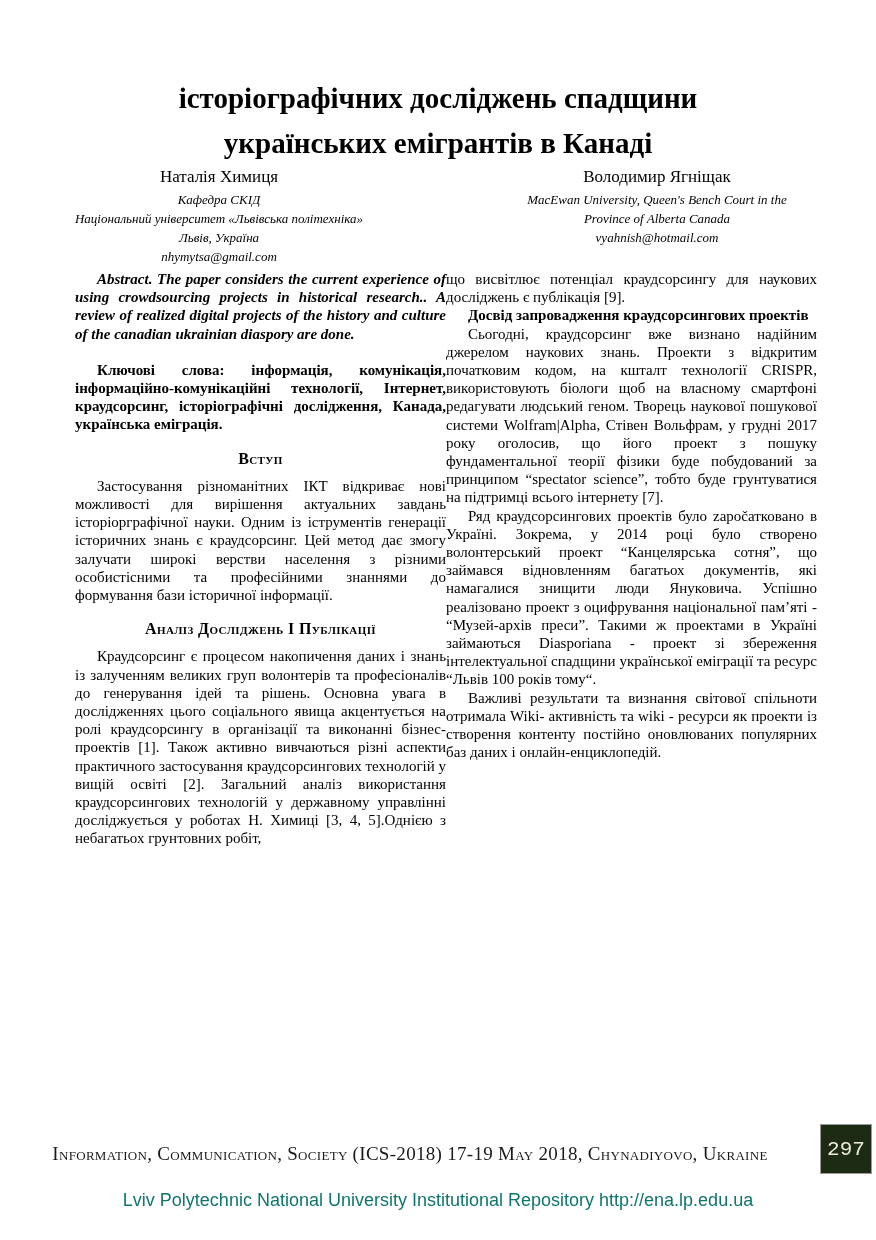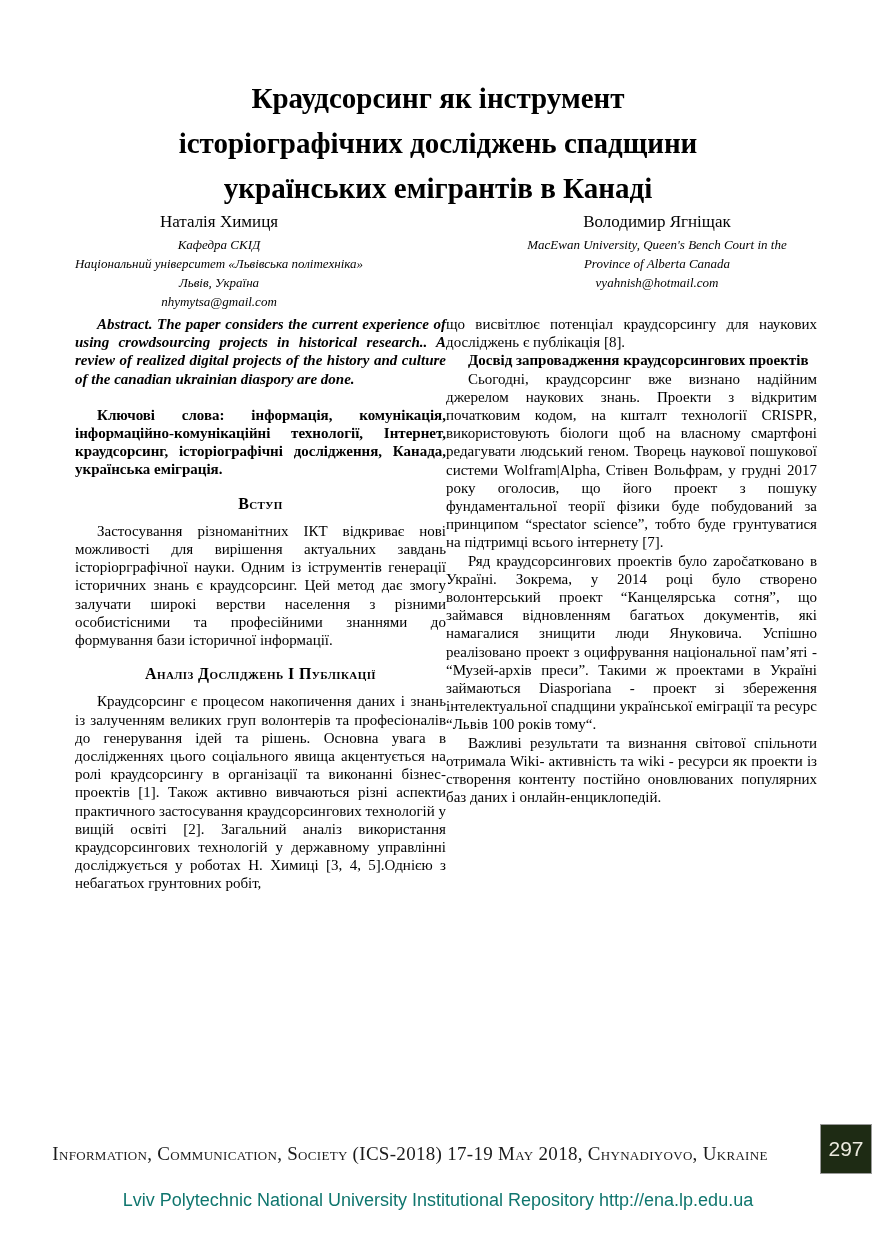--- a/index.html
+++ b/index.html
@@ -31,34 +31,33 @@
   .noindent { text-indent:0 !important; }
   .conf-footer {
     position:absolute; left:0; right:56px; top:1143px;
     text-align:center; font-variant:small-caps; font-size:19px;
     letter-spacing:0.3px; color:#1a1a1a;
   }
   .page-badge {
     position:absolute; top:1124px; right:4px; width:50px; height:48px;
     background:#1e2b14; border:1px solid #9a9a9a; color:#eceadf;
     display:flex; align-items:center; justify-content:center;
-    font-size:21px; font-family:Liberation Sans, sans-serif;
+    font-size:21px; font-family:Liberation Mono, monospace;
   }
   .repo-footer {
     position:absolute; left:0; right:0; top:1190px; text-align:center;
     font-family:"Liberation Sans", sans-serif; font-size:18px; color:#0f766e;
   }
 </style>
 </head>
 <body>
 
 <div class="page">
 
   <h1 class="title">
-    <span class="tline">Краудсорсинг як інструмент</span>
     <span class="tline">історіографічних досліджень спадщини</span>
     <span class="tline">українських емігрантів в Канаді</span>
   </h1>
 
   <div class="authors">
     <div class="author">
       <div class="author-name">Наталія Химиця</div>
       <div class="affil">Кафедра СКІД</div>
       <div class="affil">Національний університет «Львівська політехніка»</div>
       <div class="affil">Львів, Україна</div>
@@ -75,21 +74,21 @@
   <div class="body-cols">
     <div class="col">
       <p class="abstract">Abstract. The paper considers the current experience of using crowdsourcing projects in historical research.. A review of realized digital projects of the history and culture of the canadian ukrainian diaspory are done.</p>
       <p class="keywords">Ключові слова: інформація, комунікація, інформаційно-комунікаційні технології, Інтернет, краудсорсинг, історіографічні дослідження, Канада, українська еміграція.</p>
       <h2 class="sec">Вступ</h2>
       <p>Застосування різноманітних ІКТ відкриває нові можливості для вирішення актуальних завдань історіорграфічної науки. Одним із іструментів генерації історичних знань є краудсорсинг. Цей метод дає змогу залучати широкі верстви населення з різними особистісними та професійними знаннями до формування бази історичної інформації.</p>
       <h2 class="sec">Аналіз Досліджень І Публікації</h2>
       <p>Краудсорсинг є процесом накопичення даних і знань із залученням великих груп волонтерів та професіоналів до генерування ідей та рішень. Основна увага в дослідженнях цього соціального явища акцентується на ролі краудсорсингу в організації та виконанні бізнес-проектів [1]. Також активно вивчаються різні аспекти практичного застосування краудсорсингових технологій у вищій освіті [2]. Загальний аналіз використання краудсорсингових технологій у державному управлінні досліджується у роботах Н. Химиці [3, 4, 5].Однією з небагатьох грунтовних робіт,</p>
     </div>
     <div class="col">
-      <p class="noindent">що висвітлює потенціал краудсорсингу для наукових досліджень є публікація [8].</p>
+      <p class="noindent">що висвітлює потенціал краудсорсингу для наукових досліджень є публікація [9].</p>
       <p class="subhead">Досвід запровадження краудсорсингових проектів</p>
       <p>Сьогодні, краудсорсинг вже визнано надійним джерелом наукових знань. Проекти з відкритим початковим кодом, на кшталт технології CRISPR, використовують біологи щоб на власному смартфоні редагувати людський геном. Творець наукової пошукової системи Wolfram|Alpha, Стівен Вольфрам, у грудні 2017 року оголосив, що його проект з пошуку фундаментальної теорії фізики буде побудований за принципом “spectator science”, тобто буде грунтуватися на підтримці всього інтернету [7].</p>
       <p>Ряд краудсорсингових проектів було započатковано в Україні. Зокрема, у 2014 році було створено волонтерський проект “Канцелярська сотня”, що займався відновленням багатьох документів, які намагалися знищити люди Януковича. Успішно реалізовано проект з оцифрування національної пам’яті - “Музей-архів преси”. Такими ж проектами в Україні займаються Diasporiana - проект зі збереження інтелектуальної спадщини української еміграції та ресурс “Львів 100 років тому“.</p>
       <p>Важливі результати та визнання світової спільноти отримала Wiki- активність та wiki - ресурси як проекти із створення контенту постійно оновлюваних популярних баз даних і онлайн-енциклопедій.</p>
     </div>
   </div>
 
   <div class="conf-footer">Information, Communication, Society (ICS-2018) 17-19 May 2018, Chynadiyovo, Ukraine</div>
   <div class="page-badge">297</div>
   <div class="repo-footer">Lviv Polytechnic National University Institutional Repository http://ena.lp.edu.ua</div>

